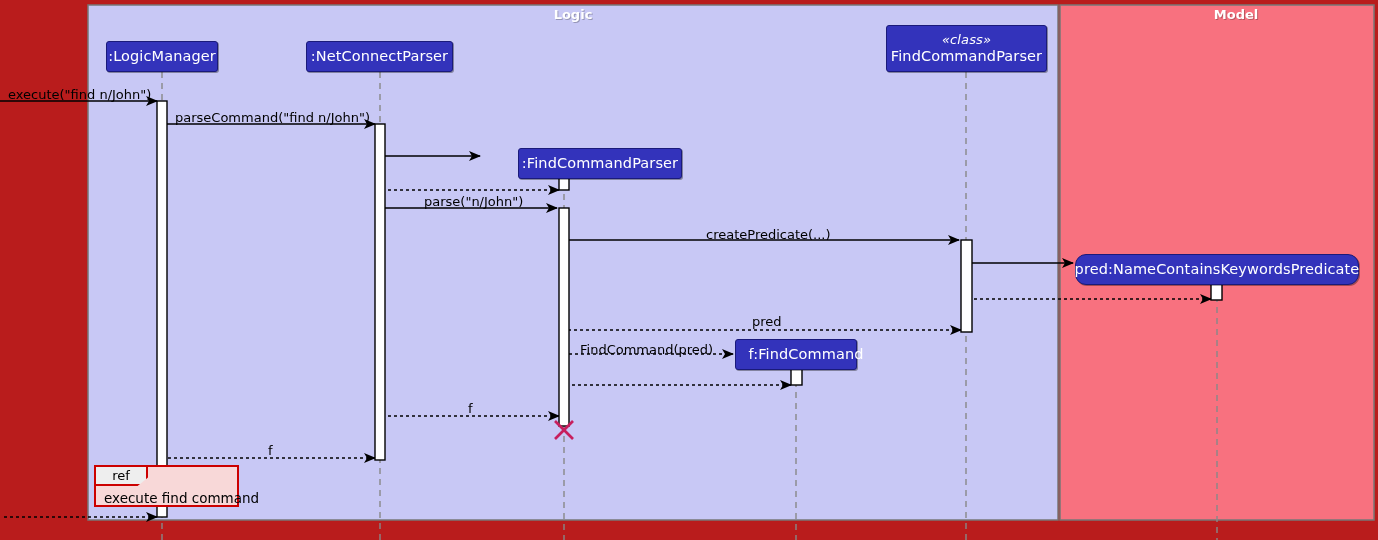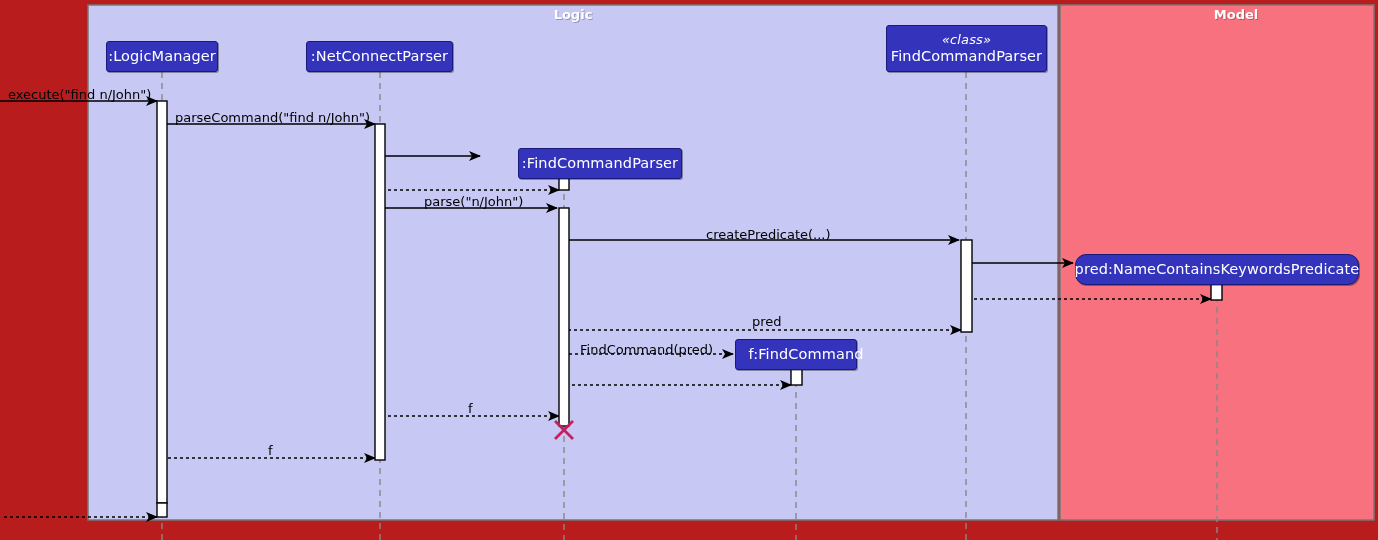--- a/index.html
+++ b/index.html
@@ -127,13 +127,17 @@
       <div class="msg-label" style="left: 8px; top: 88px;">execute("find n/John")</div>
       <div class="msg-label" style="left: 175px; top: 111px;">parseCommand("find n/John")</div>
       <div class="msg-label" style="left: 424px; top: 195px;">parse("n/John")</div>
       <div class="msg-label" style="left: 706px; top: 228px;">createPredicate(...)</div>
       <div class="msg-label" style="left: 752px; top: 315px;">pred</div>
       <div class="msg-label" style="left: 580px; top: 343px;">FindCommand(pred)</div>
       <div class="msg-label" style="left: 468px; top: 402px;">f</div>
       <div class="msg-label" style="left: 268px; top: 444px;">f</div>
     </div>
 
+  <div class="ref-frame" id="ref-frame" style="left: 94px; top: 465px; width: 145px; height: 42px;">
+    <div class="ref-tag" id="ref-tag" style="width: 52px; height: 19px;">ref</div>
+    <div class="ref-body" id="ref-body" style="top: 23px;">execute find command</div>
+  </div>
 </div>
 
 </body></html>

